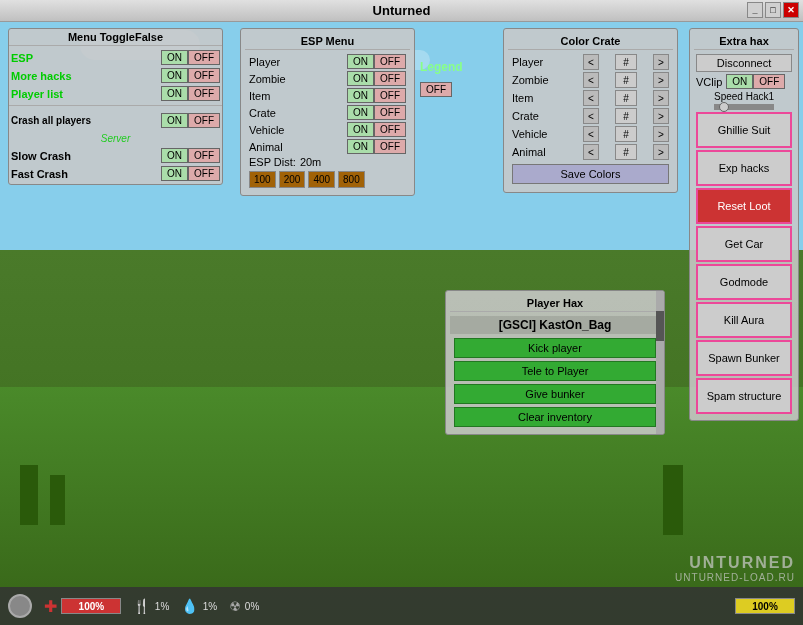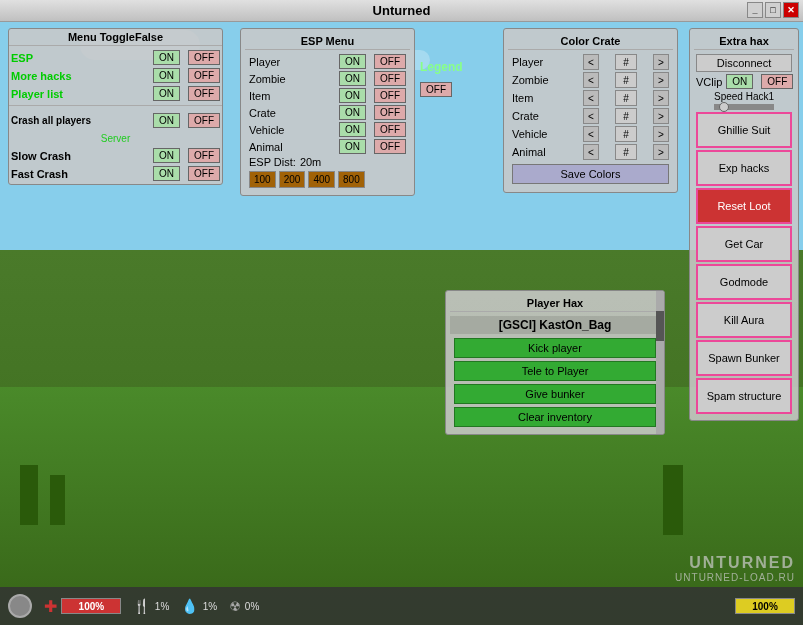--- a/index.html
+++ b/index.html
@@ -71,21 +71,21 @@
       font-size: 11px;
       color: #000;
       padding: 2px 0;
       border-bottom: 1px solid #aaa;
       margin-bottom: 4px;
     }
 
     
     .toggle-group {
       display: flex;
-      gap: 8px;
+      gap: 0;
       border-radius: 6px;
     }
 
     .btn-on, .btn-off {
       padding: 1px 5px;
       font-size: 10px;
       border: 1px solid #666;
       cursor: pointer;
       min-width: 26px;
       text-align: center;
@@ -371,20 +371,21 @@
     .crash-section {
       border-top: 1px solid #aaa;
       margin-top: 4px;
       padding-top: 4px;
     }
 
     .server-label {
       color: #22cc22;
       font-size: 10px;
       text-align: center;
+      font-style: italic;
     }
 
     .disconnect-btn {
       display: block;
       width: calc(100% - 4px);
       margin: 2px 2px;
       background: #cccccc;
       border: 1px solid #888;
       padding: 2px 4px;
       text-align: center;

